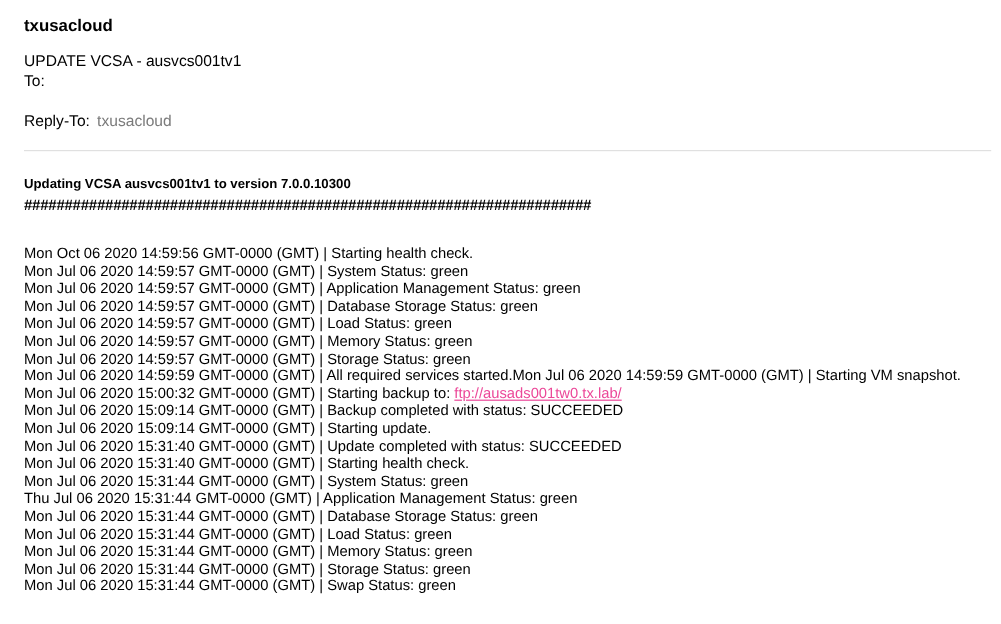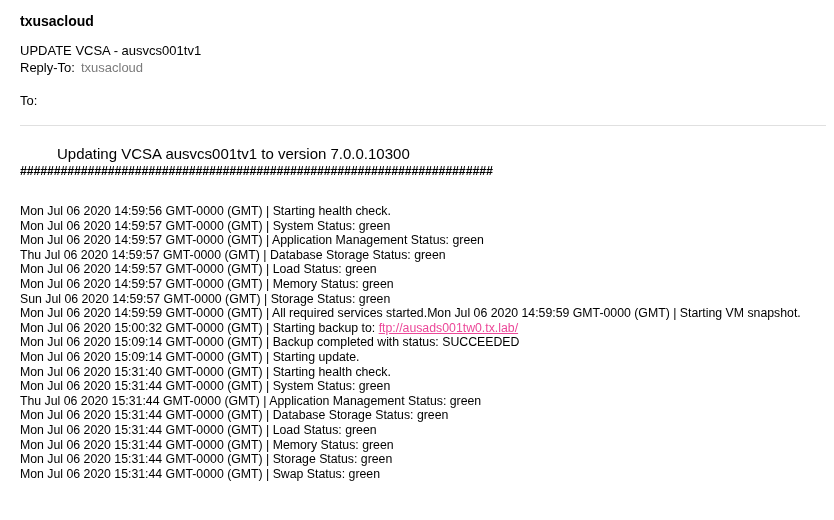--- a/index.html
+++ b/index.html
@@ -46,25 +46,24 @@
     border: 0;
     border-top: 1px solid #e0e0e0;
     margin: 4px 0 0 0;
     width: 100%;
   }
   .body {
     padding: 0 20px;
     box-sizing: border-box;
   }
   .body-head {
-    font-size: 15px;
+    font-size: 11px;
     line-height: 16px;
-    font-weight: normal;
+    font-weight: bold;
     margin-top: 20px;
-    margin-left: 37px;
   }
   .hashes {
     font-size: 12.5px;
     line-height: 14px;
     font-weight: bold;
     letter-spacing: -0.2px;
     margin-top: 2px;
     white-space: nowrap;
     overflow: hidden;
   }
@@ -81,43 +80,44 @@
     text-decoration: underline;
   }
 </style>
 </head>
 <body>
 
 <div class="mail">
   <div class="sender">txusacloud</div>
   <div class="subject">UPDATE VCSA - ausvcs001tv1</div>
   <div class="hdr-row">
-    <span class="hdr-label">Reply-To:</span><span class="hdr-value">txusacloud</span>
+    <span class="hdr-label">To:</span><span class="hdr-value"></span>
   </div>
   <div class="hdr-row">
-    <span class="hdr-label">To:</span><span class="hdr-value"></span>
+    <span class="hdr-label">Reply-To:</span><span class="hdr-value">txusacloud</span>
   </div>
   <hr class="divider">
 </div>
 
 <div class="body">
   <div class="body-head">Updating VCSA ausvcs001tv1 to version 7.0.0.10300</div>
   <div class="hashes">######################################################################</div>
   <div class="log">
-      <div class="log-line">Mon Jul 06 2020 14:59:56 GMT-0000 (GMT) | Starting health check.</div>
+      <div class="log-line">Mon Oct 06 2020 14:59:56 GMT-0000 (GMT) | Starting health check.</div>
       <div class="log-line">Mon Jul 06 2020 14:59:57 GMT-0000 (GMT) | System Status: green</div>
       <div class="log-line">Mon Jul 06 2020 14:59:57 GMT-0000 (GMT) | Application Management Status: green</div>
-      <div class="log-line">Thu Jul 06 2020 14:59:57 GMT-0000 (GMT) | Database Storage Status: green</div>
+      <div class="log-line">Mon Jul 06 2020 14:59:57 GMT-0000 (GMT) | Database Storage Status: green</div>
       <div class="log-line">Mon Jul 06 2020 14:59:57 GMT-0000 (GMT) | Load Status: green</div>
       <div class="log-line">Mon Jul 06 2020 14:59:57 GMT-0000 (GMT) | Memory Status: green</div>
-      <div class="log-line">Sun Jul 06 2020 14:59:57 GMT-0000 (GMT) | Storage Status: green</div>
+      <div class="log-line">Mon Jul 06 2020 14:59:57 GMT-0000 (GMT) | Storage Status: green</div>
       <div class="log-line">Mon Jul 06 2020 14:59:59 GMT-0000 (GMT) | All required services started.Mon Jul 06 2020 14:59:59 GMT-0000 (GMT) | Starting VM snapshot.</div>
       <div class="log-line"><span>Mon Jul 06 2020 15:00:32 GMT-0000 (GMT) | Starting backup to: </span><a href="ftp://ausads001tw0.tx.lab/">ftp://ausads001tw0.tx.lab/</a></div>
       <div class="log-line">Mon Jul 06 2020 15:09:14 GMT-0000 (GMT) | Backup completed with status: SUCCEEDED</div>
       <div class="log-line">Mon Jul 06 2020 15:09:14 GMT-0000 (GMT) | Starting update.</div>
+      <div class="log-line">Mon Jul 06 2020 15:31:40 GMT-0000 (GMT) | Update completed with status: SUCCEEDED</div>
       <div class="log-line">Mon Jul 06 2020 15:31:40 GMT-0000 (GMT) | Starting health check.</div>
       <div class="log-line">Mon Jul 06 2020 15:31:44 GMT-0000 (GMT) | System Status: green</div>
       <div class="log-line">Thu Jul 06 2020 15:31:44 GMT-0000 (GMT) | Application Management Status: green</div>
       <div class="log-line">Mon Jul 06 2020 15:31:44 GMT-0000 (GMT) | Database Storage Status: green</div>
       <div class="log-line">Mon Jul 06 2020 15:31:44 GMT-0000 (GMT) | Load Status: green</div>
       <div class="log-line">Mon Jul 06 2020 15:31:44 GMT-0000 (GMT) | Memory Status: green</div>
       <div class="log-line">Mon Jul 06 2020 15:31:44 GMT-0000 (GMT) | Storage Status: green</div>
       <div class="log-line">Mon Jul 06 2020 15:31:44 GMT-0000 (GMT) | Swap Status: green</div>
     </div>
 </div>

